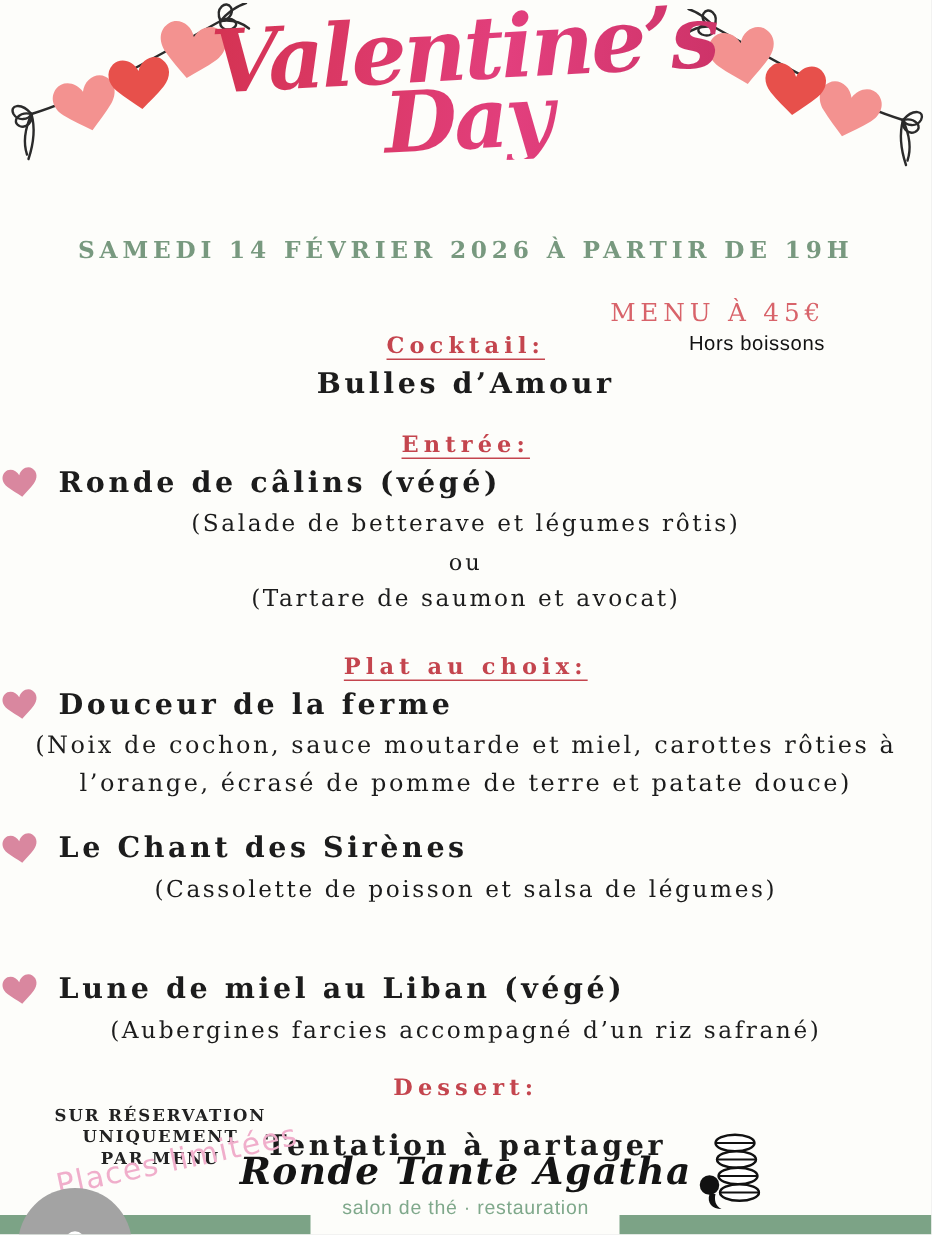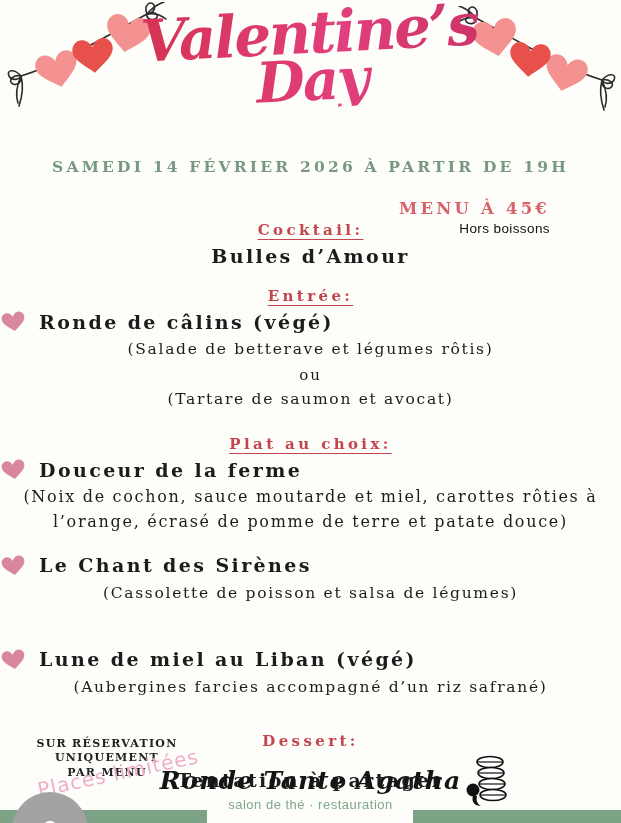--- a/index.html
+++ b/index.html
@@ -24,28 +24,28 @@
       -webkit-background-clip:text; background-clip:text; color:transparent;
     }
   }
   .t1{font-size:58px;}
   .t2{font-size:56px; margin-top:-10px;}
   
   .date-line{position:absolute; top:157px; left:0; right:0; text-align:center;
     font-weight:700; font-size:15.5px; letter-spacing:3.2px; color:var(--date_green,#78997f);}
   
   .price{position:absolute; top:199px; left:398px; width:152px; text-align:right;}
-  .price-label{font-size:16.5px; font-weight:700; letter-spacing:3.2px; color:var(--price_red,#d8636a);}
+  .price-label{font-size:16.5px; font-weight:400; letter-spacing:3.2px; color:var(--price_red,#d8636a);}
   .price-note{margin-top:3px; font-family:"Liberation Sans",sans-serif; font-size:13.5px; letter-spacing:.4px; color:#111;}
   
   .section{position:absolute; left:0; right:0; text-align:center;}
   .sec-cocktail{top:221px;} .sec-entree{top:287px;} .sec-plat{top:435px;} .sec-dessert{top:716px;}
   .heading{font-size:15px; font-weight:700; letter-spacing:3.4px; color:var(--heading_red,#c4454e);
     text-decoration:underline; text-decoration-thickness:1px; text-underline-offset:4px;}
-  .heading.no-underline{text-decoration:none;margin-top:16px;}
+  .heading.no-underline{text-decoration:none;}
   .item-name{font-size:19px; font-weight:700; letter-spacing:2.4px; color:var(--ink,#1c1c1c);}
   .item-row{display:flex; align-items:center; gap:12px; margin-top:4px;}
   .desc{margin-top:3px; font-size:15.5px; letter-spacing:1.7px; line-height:1.55;}
   .desc.wide{width:600px; margin-left:auto; margin-right:auto; font-size:16px;}
   .or-label{margin-top:5px; font-size:15px; letter-spacing:2px;}
   .mt18{margin-top:18px;} .mt24{margin-top:42px;}
   .menu-heart{width:27px; height:25px; transform:rotate(-8deg); flex:0 0 auto;}
   .heart-fill{fill:var(--heart_pink,#d9879f);}
   
   .reservation{position:absolute; top:737px; left:0; width:214px; text-align:center;

